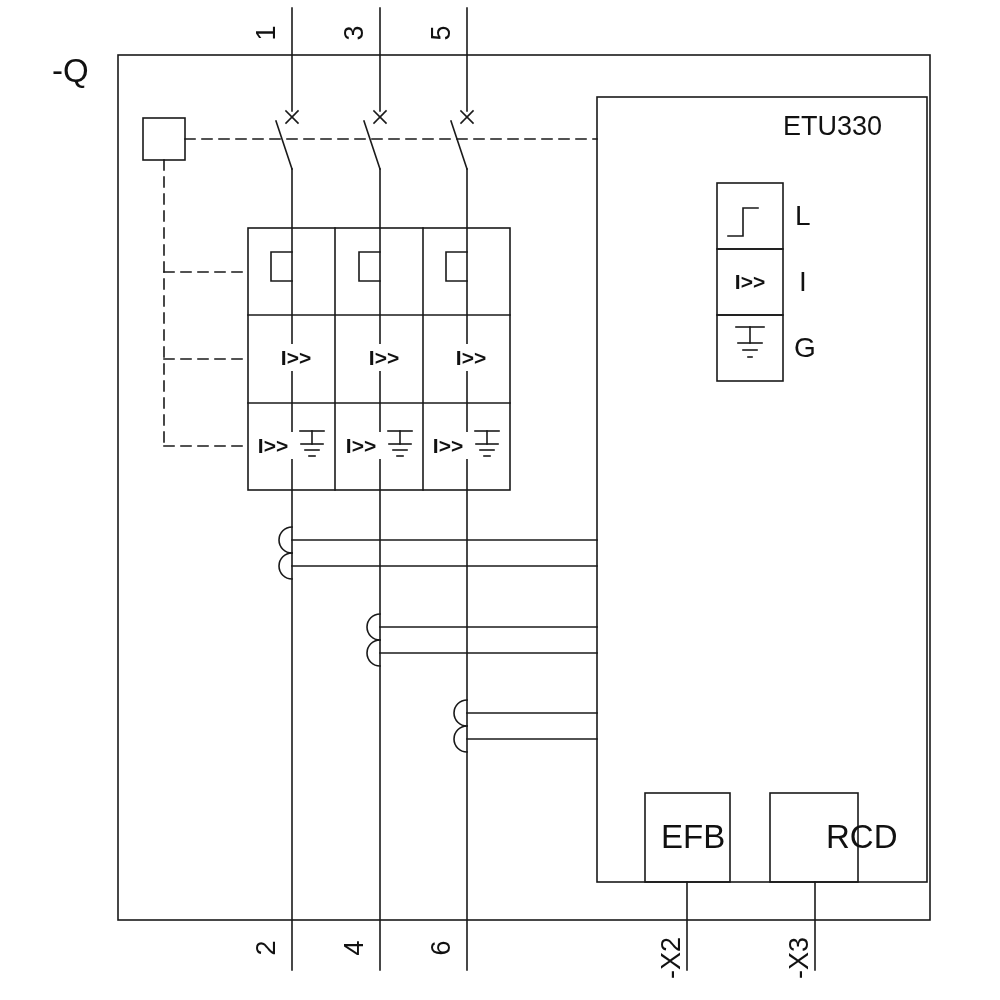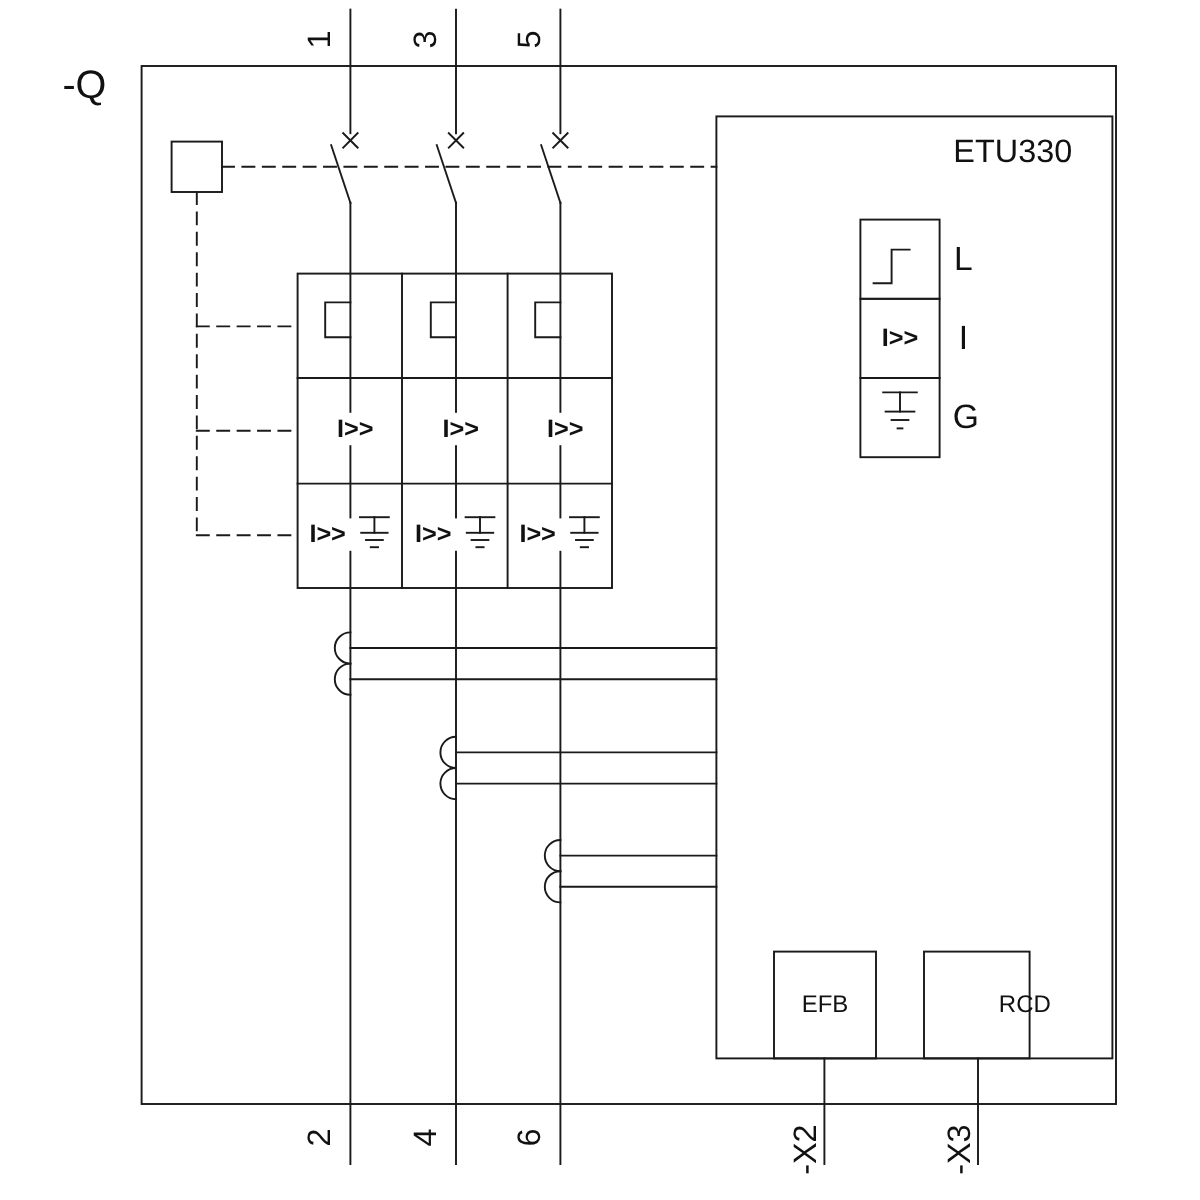--- a/index.html
+++ b/index.html
@@ -7,21 +7,21 @@
          font-family:"Liberation Sans",sans-serif;color:#111;}
   #linework{position:absolute;left:0;top:0;}
   .lbl{position:absolute;white-space:nowrap;color:#111;}
   .vtext{position:absolute;display:flex;align-items:center;justify-content:center;
          transform:rotate(-90deg);font-size:27px;}
   .digit{width:40px;height:30px;}
   .conn{width:84px;height:28px;}
   .func{font-size:28px;line-height:30px;}
   .ovc{font-size:21px;font-weight:700;line-height:27px;text-align:center;}
   .mask{background:#fff;}
-  .modlbl{font-size:20px;line-height:30px;text-align:center;}
+  .modlbl{font-size:33px;line-height:30px;padding-left:16px;}
 </style>
 </head>
 <body>
 
 <div id="stage">
 
   <svg id="linework" width="1000" height="1000" viewBox="0 0 1000 1000">
     <g stroke="#1a1a1a" stroke-width="1.6" fill="none" stroke-linecap="square">
 
       <rect x="118" y="55" width="812" height="865"></rect>
@@ -136,21 +136,21 @@
 
       <rect x="645" y="793" width="85" height="89"></rect>
       <rect x="770" y="793" width="88" height="89"></rect>
       <line x1="687" y1="882" x2="687" y2="970"></line>
       <line x1="815" y1="882" x2="815" y2="970"></line>
     </g>
   </svg>
 
   <div class="lbl" style="left:52px;top:52px;font-size:33px;">-Q</div>
 
-  <div class="lbl" style="left:783px;top:111px;width:122px;text-align:center;font-size:27px;">ETU330</div>
+  <div class="lbl" style="left:783px;top:111px;width:122px;text-align:left;font-size:27px;">ETU330</div>
 
   <div class="vtext digit" style="left:246px;top:18px;">1</div>
   <div class="vtext digit" style="left:334px;top:18px;">3</div>
   <div class="vtext digit" style="left:421px;top:18px;">5</div>
 
   <div class="vtext digit" style="left:246px;top:933px;">2</div>
   <div class="vtext digit" style="left:334px;top:933px;">4</div>
   <div class="vtext digit" style="left:421px;top:933px;">6</div>
 
   <div class="vtext conn" style="left:629px;top:944px;">-X2</div>

